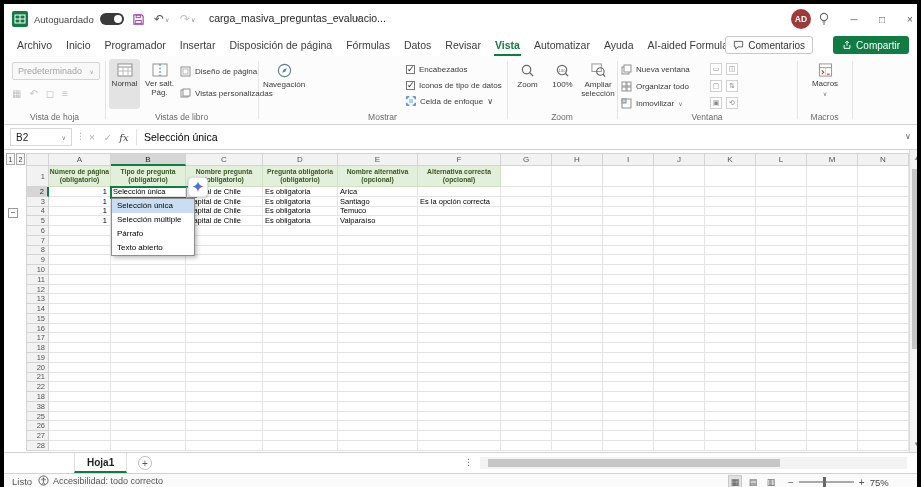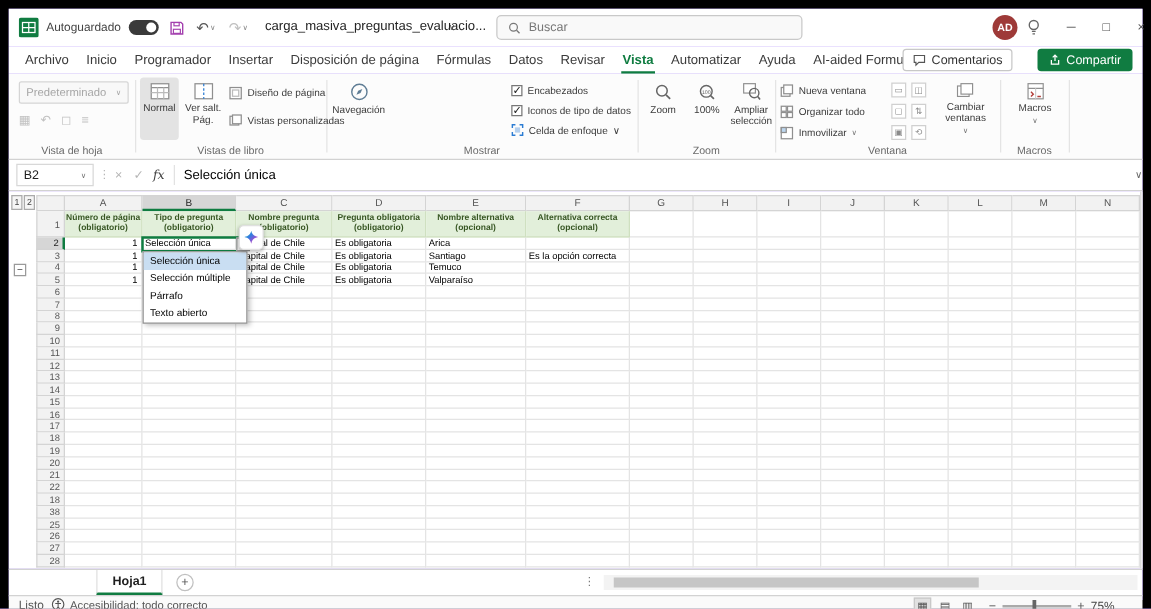--- a/index.html
+++ b/index.html
@@ -1,18 +1,18 @@
 <!DOCTYPE html>
 <html><head>
 <meta charset="utf-8">
 <style>
   *{box-sizing:border-box;margin:0;padding:0;}
   html,body{width:921px;height:487px;}
   body{font-family:"Liberation Sans","DejaVu Sans",sans-serif;background:#fff;position:relative;overflow:hidden;color:#333;}
-  .window{position:absolute;inset:0;border:7px solid #000000;background:#8b5cf6;}
+  .window{position:absolute;inset:0;border:4px solid #000000;background:#eab308;}
 
   
   .titlebar{position:absolute;left:0;top:0;width:100%;height:30px;background:#fff;}
   .app-icon{position:absolute;left:8px;top:7px;width:16px;height:16px;}
   .autosave{position:absolute;left:30px;top:10px;font-size:9.5px;color:#444;}
   .toggle{position:absolute;left:96px;top:9px;width:24px;height:12px;border-radius:6px;background:#3a3a3a;cursor:pointer;}
   .toggle .knob{position:absolute;right:2px;top:2px;width:8px;height:8px;border-radius:50%;background:#fff;}
   .tb-btn{position:absolute;top:6px;height:18px;display:flex;align-items:center;gap:1px;font-size:12px;color:#555;cursor:pointer;}
   .tb-btn .mini{font-size:6px;color:#888;}
   .tb-btn.disabled{color:#c0c0c0;}
@@ -135,27 +135,20 @@
       <svg width="13" height="13" viewBox="0 0 14 14">
           <path d="M2 2h8.5L12 3.5V12H2z" fill="none" stroke="#a33fae" stroke-width="1.2"></path>
           <rect x="4" y="8" width="6" height="3.5" fill="none" stroke="#a33fae" stroke-width="1"></rect>
           <rect x="4.5" y="2.2" width="4.5" height="2.8" fill="none" stroke="#a33fae" stroke-width="1"></rect>
         </svg>
     </div>
     <div class="tb-btn" style="left:150px;">↶<span class="mini">∨</span></div>
     <div class="tb-btn disabled" style="left:176px;">↷<span class="mini">∨</span></div>
     <span class="filename">carga_masiva_preguntas_evaluacio...</span>
     <span class="fname-chev">∨</span>
-    <div class="searchbox">
-      <svg width="11" height="11" viewBox="0 0 16 16">
-          <circle cx="7" cy="7" r="4.5" fill="none" stroke="#777" stroke-width="1.4"></circle>
-          <line x1="10.5" y1="10.5" x2="14" y2="14" stroke="#777" stroke-width="1.6"></line>
-        </svg>
-      <span>Buscar</span>
-    </div>
     <div class="avatar">AD</div>
     <div class="tb-btn" style="left:814px;">
       <svg width="12" height="14" viewBox="0 0 12 14">
           <circle cx="6" cy="5" r="3.6" fill="none" stroke="#666" stroke-width="1.1"></circle>
           <line x1="4.5" y1="10" x2="7.5" y2="10" stroke="#666"></line>
           <line x1="5" y1="12" x2="7" y2="12" stroke="#666"></line>
         </svg>
     </div>
     <div class="winctl" style="left:836px;">─</div>
     <div class="winctl" style="left:864px;">□</div>
@@ -327,28 +320,20 @@
         <div class="mini-i">◫</div>
       </div>
       <div class="minirow">
         <div class="mini-i">▢</div>
         <div class="mini-i">⇅</div>
       </div>
       <div class="minirow">
         <div class="mini-i">▣</div>
         <div class="mini-i">⟲</div>
       </div>
-    </div>
-    <div class="bigbtn" style="left:741px;width:49px;">
-      <svg width="15" height="13" viewBox="0 0 16 14">
-          <rect x="1" y="3" width="10" height="9" fill="#fff" stroke="#8f8f8f"></rect>
-          <rect x="4" y="1" width="10" height="9" fill="#fff" stroke="#8f8f8f"></rect>
-        </svg>
-      <span class="blabel">Cambiar ventanas</span>
-      <span class="chev">∨</span>
     </div>
     <div class="glabel" style="left:613px;width:180px;">Ventana</div>
 
     <div class="bigbtn" style="left:800px;width:42px;">
       <svg width="15" height="14" viewBox="0 0 16 15">
           <rect x="1.5" y="1" width="13" height="13" fill="#fff" stroke="#8f8f8f"></rect>
           <line x1="1.5" y1="5" x2="14.5" y2="5" stroke="#8f8f8f"></line>
           <line x1="8" y1="5" x2="8" y2="14" stroke="#ccc"></line>
           <path d="M4 8l2 2-2 2" fill="none" stroke="#b3403c" stroke-width="1.2"></path>
           <line x1="9.5" y1="12" x2="12.5" y2="12" stroke="#b3403c" stroke-width="1.2"></line>

